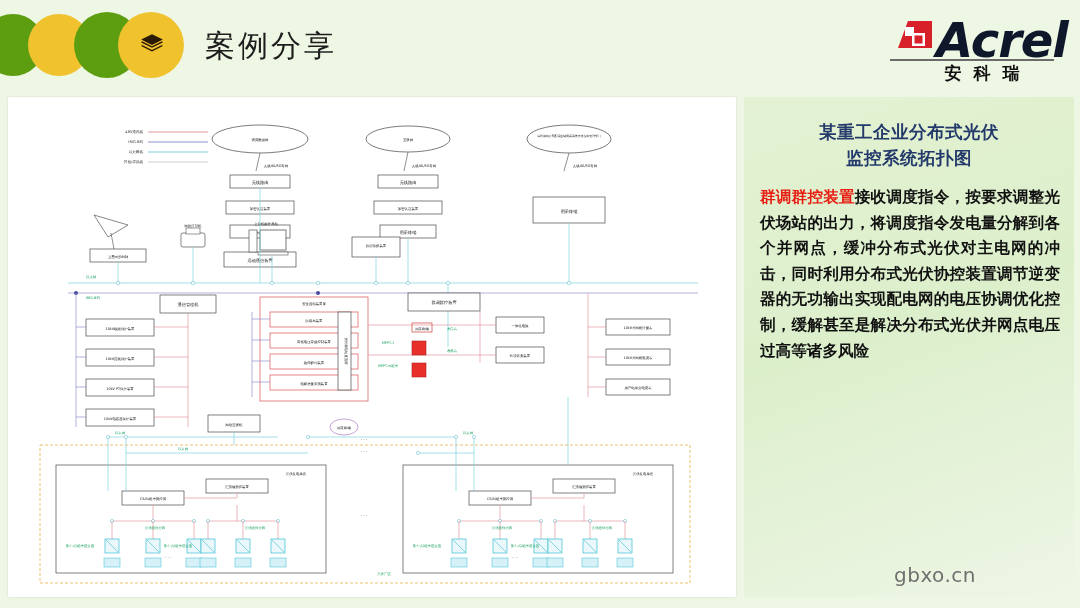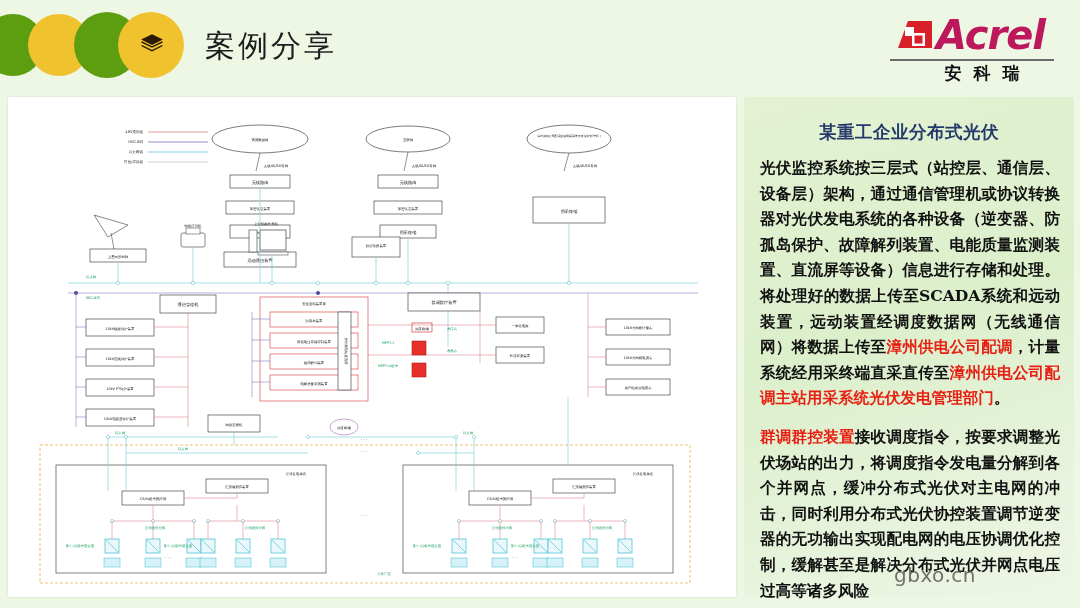--- a/index.html
+++ b/index.html
@@ -15,22 +15,22 @@
   #hc1{left:-18px;top:14px;width:62px;height:62px;background:#5d9e10;}
   #hc2{left:28px;top:14px;width:62px;height:62px;background:#f0c22e;}
   #hc3{left:74px;top:12px;width:66px;height:66px;background:#5d9e10;}
   #hc4{left:118px;top:12px;width:66px;height:66px;background:#f0c22e;}
   #layers-icon{position:absolute;left:139px;top:32px;width:26px;height:26px;}
   #header-title{position:absolute;left:205px;top:26px;font-size:30px;color:#1d1d1d;
     letter-spacing:3px;font-family:"DejaVu Sans",sans-serif;}
   
   #logo{position:absolute;right:22px;top:12px;width:184px;height:66px;text-align:center;}
   #logo-mark{position:absolute;left:18px;top:6px;width:44px;height:40px;}
-  #logo-word{position:absolute;left:62px;top:0px;font-size:40px;font-weight:bold;
-    font-style:italic;color:#be185d;letter-spacing:-1px;font-family:"DejaVu Sans",sans-serif;}
+  #logo-word{position:absolute;left:62px;top:0px;font-size:48px;font-weight:bold;
+    font-style:italic;color:#0f172a;letter-spacing:-1px;font-family:"DejaVu Sans",sans-serif;}
   #logo-rule{position:absolute;left:16px;top:47px;width:164px;height:2px;background:#6b6b6b;}
   #logo-cn{position:absolute;left:32px;top:48px;width:164px;text-align:center;font-size:17px;
     font-weight:bold;letter-spacing:12px;color:#111;font-family:"DejaVu Sans",sans-serif;}
   
   #diagram{position:absolute;left:8px;top:97px;width:728px;height:500px;background:#fff;
     box-shadow:0 0 2px rgba(0,0,0,.12);overflow:hidden;}
   #diagram svg{display:block;}
   
   #textpanel{position:absolute;left:744px;top:97px;width:330px;height:500px;
     background:linear-gradient(160deg,#e4f2d3 0%,#dcefcb 45%,#eef6e6 100%);
@@ -439,19 +439,19 @@
   <text class="tg" x="112" y="337">以太网</text>
   <text class="tg" x="175" y="353">以太网</text>
   <text class="tg" x="460" y="337">以太网</text>
 
 </svg>
 </div>
 
 <div id="textpanel">
   <div id="panel-title">
     <div>某重工企业分布式光伏</div>
+    <div>监控系统拓扑图</div>
   </div>
   <div id="panel-body">
-    <p style="margin:0"><span>光伏监控系统按三层式（站控层、通信层、设备层）架构，通过通信管理机或协议转换器对光伏发电系统的各种设备（逆变器、防孤岛保护、故障解列装置、电能质量监测装置、直流屏等设备）信息进行存储和处理。将处理好的数据上传至SCADA系统和远动装置，远动装置经调度数据网（无线通信网）将数据上传至</span><span class="red">漳州供电公司配调</span><span>，计量系统经用采终端直采直传至</span><span class="red">漳州供电公司配调主站用采系统光伏发电管理部门</span><span>。</span></p>
     <p class="para2" style="margin:13px 0 0 0"><span class="red">群调群控装置</span><span>接收调度指令，按要求调整光伏场站的出力，将调度指令发电量分解到各个并网点，缓冲分布式光伏对主电网的冲击，同时利用分布式光伏协控装置调节逆变器的无功输出实现配电网的电压协调优化控制，缓解甚至是解决分布式光伏并网点电压过高等诸多风险</span></p>
   </div>
   <div id="watermark">gbxo.cn</div>
 </div>
 
 </body></html>

